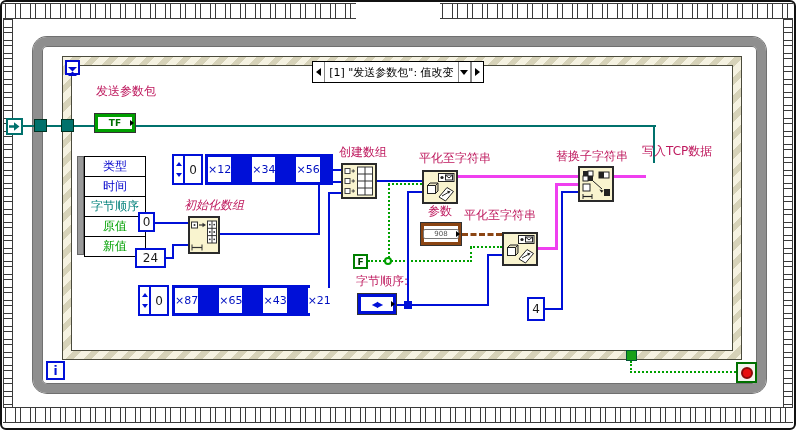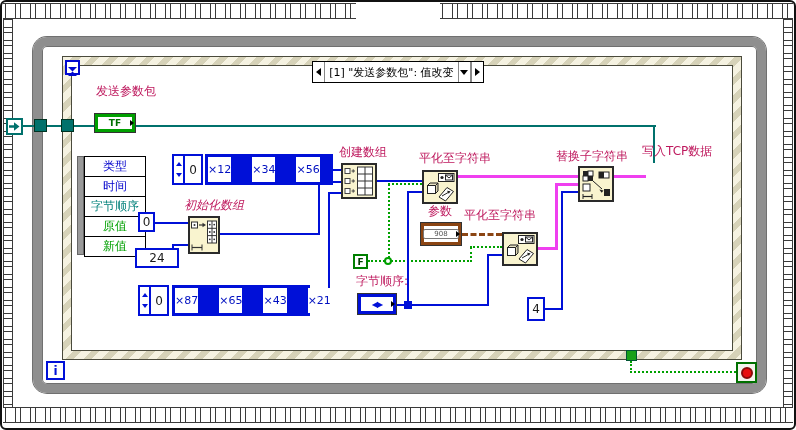--- a/index.html
+++ b/index.html
@@ -173,21 +173,21 @@
     <div class="val">0</div>
   </div>
   <div class="abs arraybody" style="left:205px;top:154px;width:128px;height:31px;">
     <div class="cell">×12</div>
     <div class="cell">×34</div>
     <div class="cell">×56</div>
     <div class="cell">×78</div>
   </div>
 
   <div class="abs numconst" style="left:138px;top:212px;width:17px;height:20px;">0</div>
-  <div class="abs numconst" style="left:135px;top:248px;width:44px;height:20px;">24</div>
+  <div class="abs numconst" style="left:135px;top:248px;width:31px;height:20px;">24</div>
 
   <div class="abs node-label" style="left:184px;top:199px;font-style:italic;">初始化数组</div>
   <div class="abs fn-icon" style="left:188px;top:216px;width:32px;height:38px;">
     <svg width="28" height="34" viewBox="0 0 28 34">
       <rect x="1.5" y="4" width="6" height="6" fill="#fff" stroke="#333"></rect>
         <circle cx="4.5" cy="7" r="1" fill="#333"></circle>
       <path d="M9 7 h4" stroke="#333" stroke-width="1.2" fill="none"></path>
         <path d="M12.5 4.8 L16 7 L12.5 9.2 Z" fill="#333"></path>
       <rect x="17.5" y="3" width="9" height="22" fill="#fff" stroke="#333"></rect>
       <line x1="22" y1="3" x2="22" y2="25" stroke="#333"></line>

